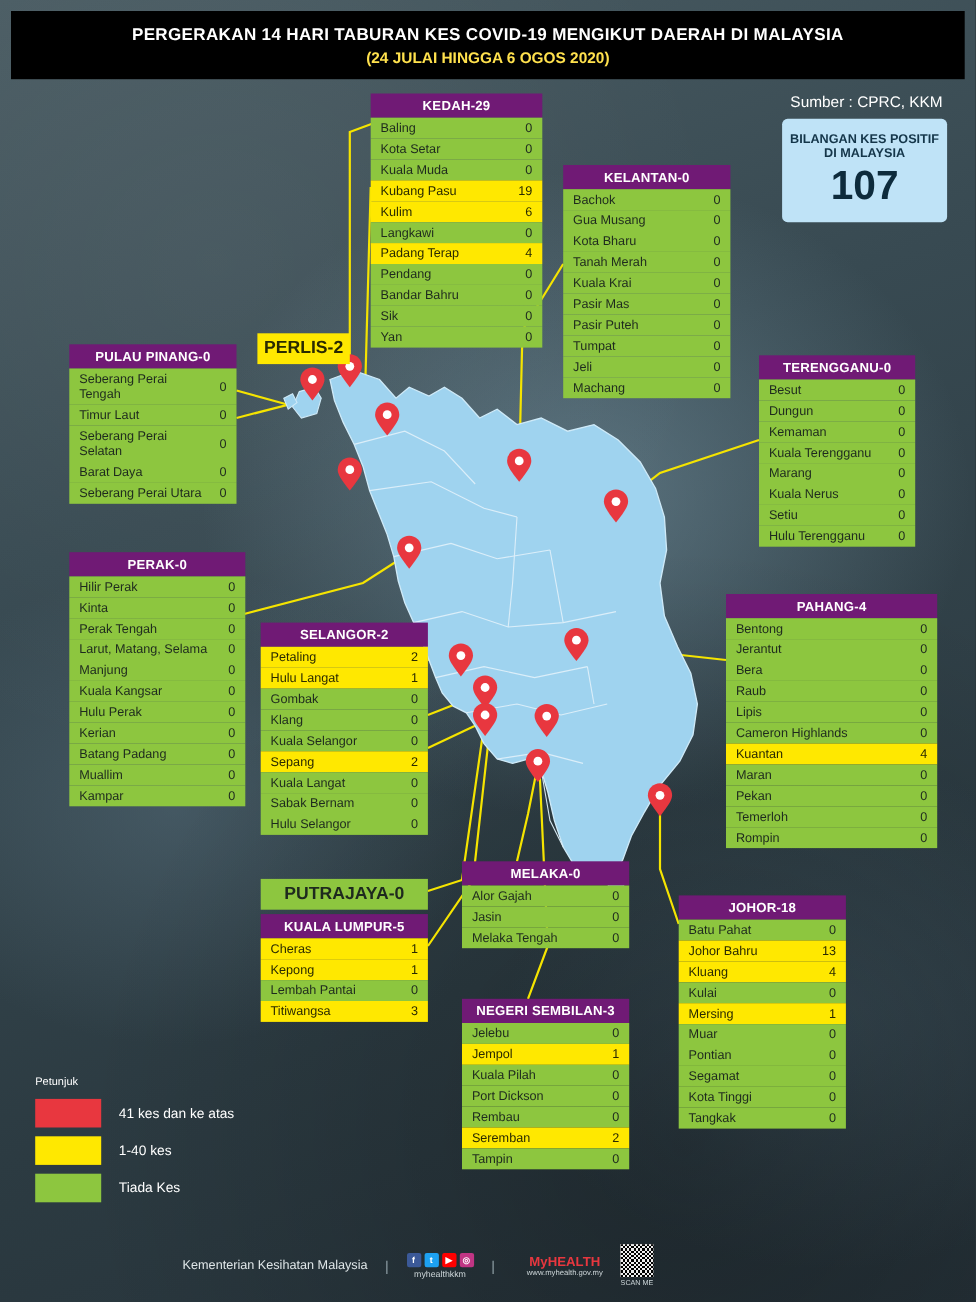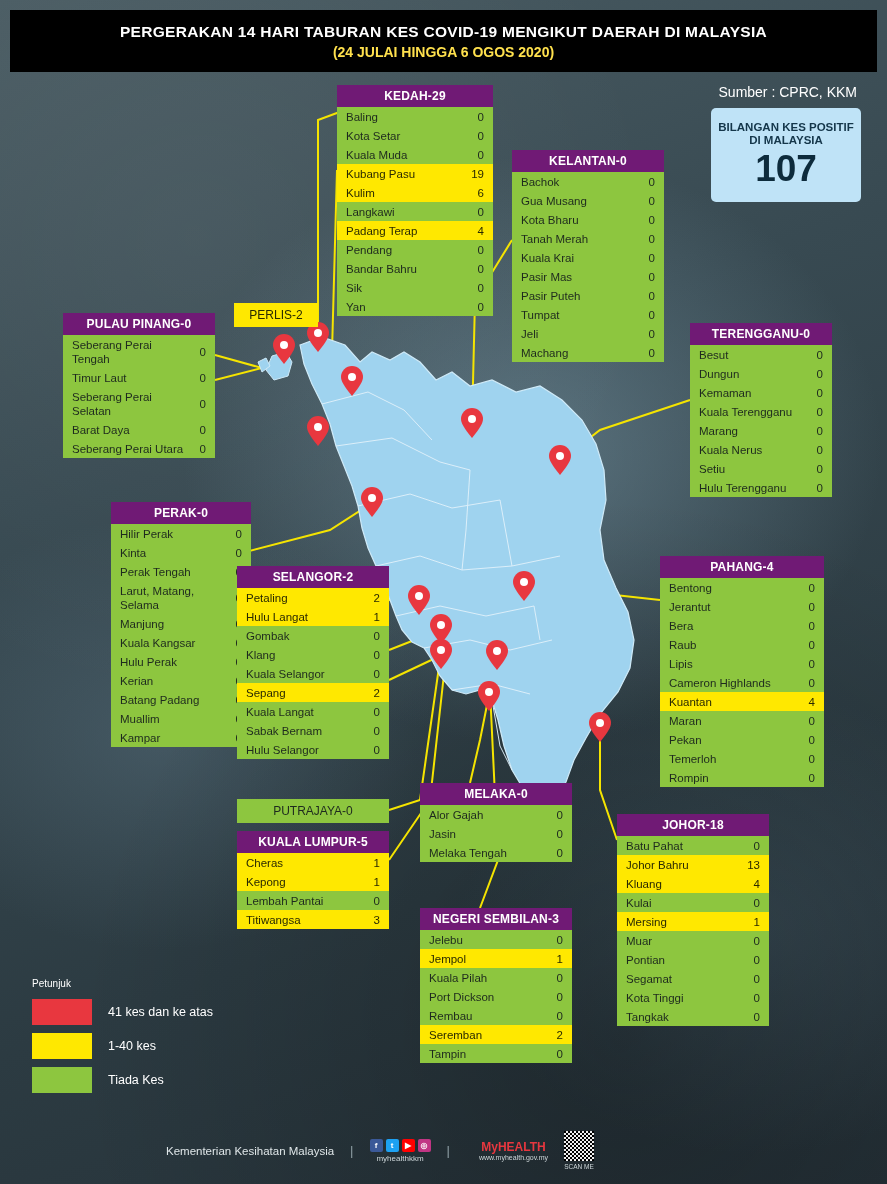--- a/index.html
+++ b/index.html
@@ -61,21 +61,21 @@
   }
   .row {
     display: flex; justify-content: space-between; align-items: center;
     font-size: 11.5px; padding: 2.5px 9px; line-height: 14px;
   }
   .row .nm { text-align: left; padding-right: 8px; }
   .row .vl { text-align: right; min-width: 14px; }
   .g { background: #8dc63f; color: #1e2a1e; }
   .y { background: #ffe800; color: #2a2a00; }
   .single {
-    font-weight: normal; font-size: 12px; text-align: center; padding: 5px 6px;
+    font-weight: bold; font-size: 16px; text-align: center; padding: 5px 6px;
   }
 
   
   #legend { position: absolute; left: 32px; top: 978px; }
   #legend .ltitle { color: #fff; font-size: 10px; margin-bottom: 10px; }
   #legend .litem { display: flex; align-items: center; margin-bottom: 8px; }
   #legend .sw { width: 60px; height: 26px; margin-right: 16px; }
   #legend .ltxt { color: #fff; font-size: 12.5px; }
 
   
@@ -379,21 +379,21 @@
       </div>
       <div class="row g">
         <span class="nm">Barat Daya</span>
         <span class="vl">0</span>
       </div>
       <div class="row g">
         <span class="nm">Seberang Perai Utara</span>
         <span class="vl">0</span>
       </div>
     </div>
-    <div class="box" style="left: 63px; top: 502px; width: 140px; margin-left: 48px;">
+    <div class="box" style="left: 63px; top: 502px; width: 160px;">
       <div class="title">PERAK-0</div>
       <div class="row g">
         <span class="nm">Hilir Perak</span>
         <span class="vl">0</span>
       </div>
       <div class="row g">
         <span class="nm">Kinta</span>
         <span class="vl">0</span>
       </div>
       <div class="row g">
@@ -465,21 +465,21 @@
       </div>
       <div class="row g">
         <span class="nm">Sabak Bernam</span>
         <span class="vl">0</span>
       </div>
       <div class="row g">
         <span class="nm">Hulu Selangor</span>
         <span class="vl">0</span>
       </div>
     </div>
-    <div class="box" style="left: 660px; top: 556px; width: 164px;">
+    <div class="box" style="left: 660px; top: 540px; width: 192px;">
       <div class="title">PAHANG-4</div>
       <div class="row g">
         <span class="nm">Bentong</span>
         <span class="vl">0</span>
       </div>
       <div class="row g">
         <span class="nm">Jerantut</span>
         <span class="vl">0</span>
       </div>
       <div class="row g">

